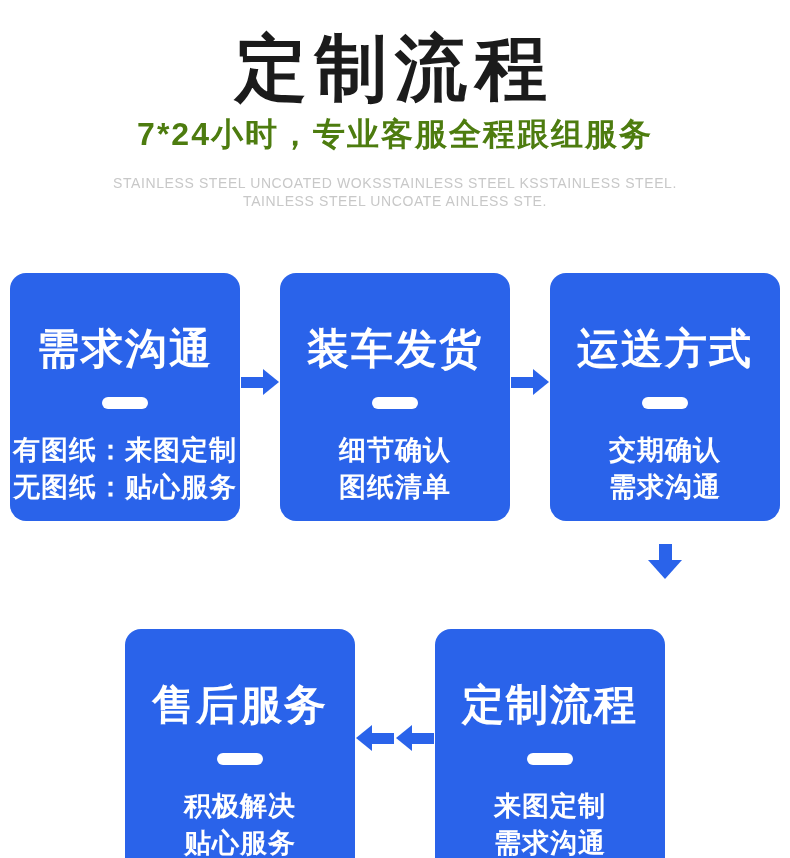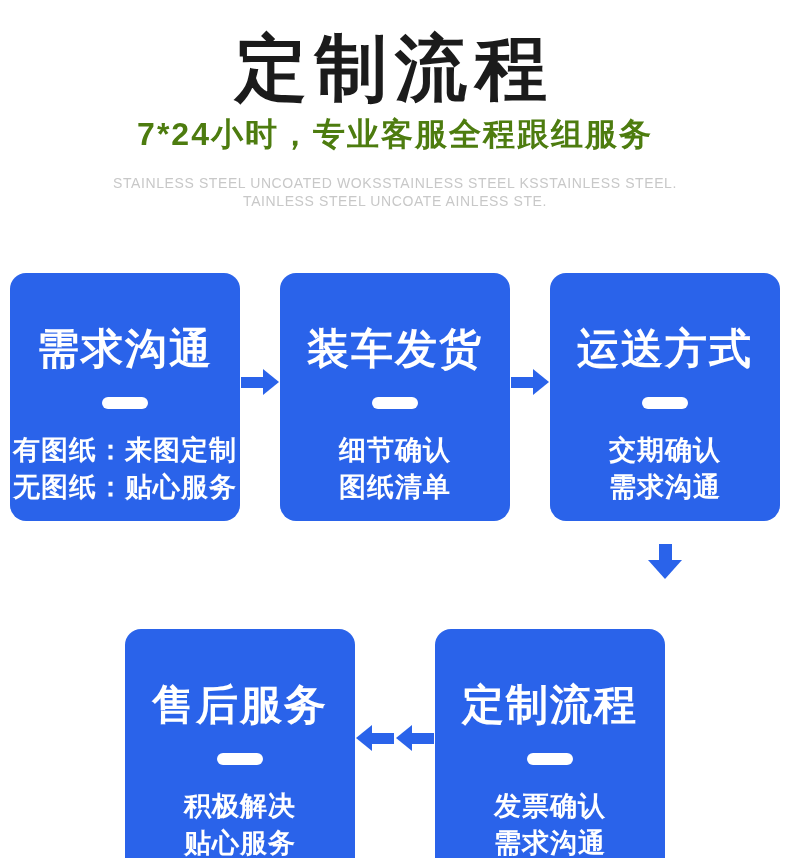--- a/index.html
+++ b/index.html
@@ -193,20 +193,20 @@
 
     <div class="arrow-cell arrow-left">
       <span class="ar-head"></span>
       <span class="ar-stem"></span>
     </div>
 
     <div class="step-box">
       <div class="step-title">定制流程</div>
       <div class="divider-dash"></div>
       <div class="step-lines">
-        <div>发票确认</div>
+        <div>来图定制</div>
         <div>需求沟通</div>
       </div>
     </div>
 
   </div>
 
 </div>
 
 </body></html>

